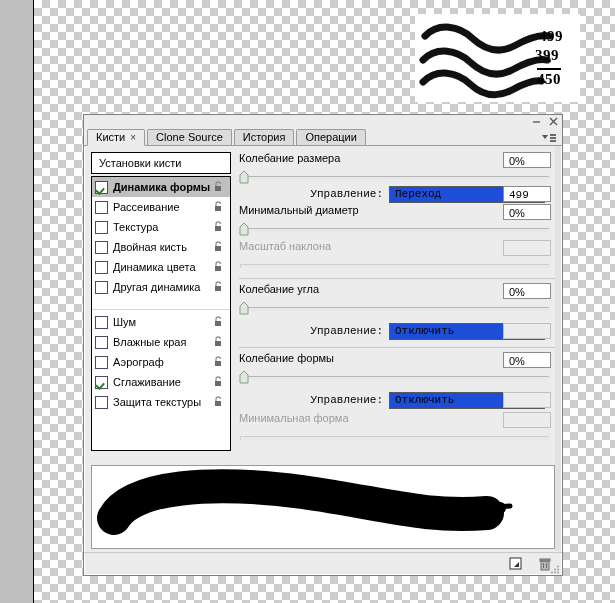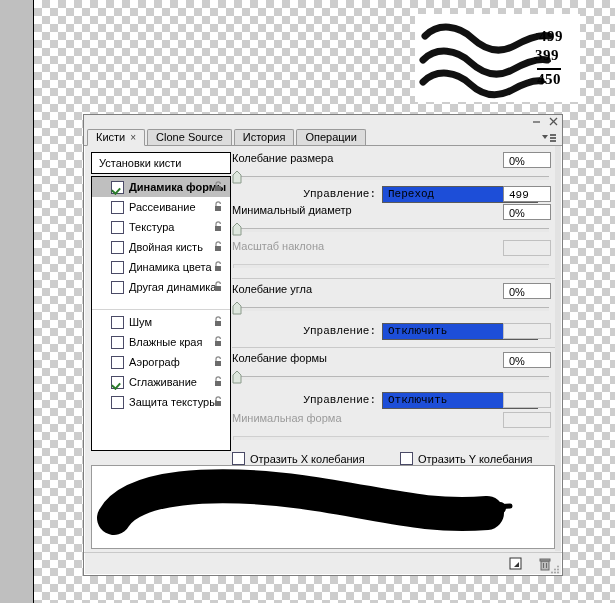--- a/index.html
+++ b/index.html
@@ -81,40 +81,40 @@
     background: #ffffff; border: 1px solid #000; height: 20px; line-height: 20px;
     padding-left: 7px; font-size: 11px; margin-bottom: 2px;
   }
   .listbox {
     background: #ffffff; border: 1px solid #000; height: 273px; position: relative;
     overflow: hidden;
   }
   .list-title { height: 21px; line-height: 21px; padding-left: 7px; font-size: 11px;
     border-bottom: 1px solid #d4d4d4; }
   .row {
-    height: 20px; display: flex; align-items: center; padding-left: 19px;
+    height: 20px; display: flex; align-items: center; padding-left: 3px;
     font-size: 11px; position: relative; cursor: pointer;
   }
   .row.selected { background: #bfbfbf; font-weight: bold; }
   .row.gap { margin-top: 15px; }
   .row.gap::before{
     content:""; position:absolute; left:0; right:0; top:-3px; height:1px; background:#d4d4d4;
   }
   .cb {
     width: 11px; height: 11px; border: 1px solid #4a4a66; background: #fff;
     margin-right: 5px; flex: none; position: relative;
   }
   .cb.checked::after {
     content: ""; position: absolute; left: 1px; top: 4px; width: 4px; height: 6px;
     border: solid #2a7a2a; border-width: 0 2px 2px 0; transform: rotate(42deg);
   }
   .lock { position: absolute; right: 6px; top: 3px; width: 13px; height: 13px; cursor:pointer; }
 
   
-  .rightcol { flex: 1; padding-left: 1px; position: relative; }
+  .rightcol { flex: 1; padding-left: 8px; position: relative; }
   .ctl-label { font-size: 11px; color: #000; }
   .ctl-label.dim { color: #9b9b9b; }
   .valbox {
     position: absolute; right: 4px; width: 48px; height: 16px; line-height: 16px;
     background: #fff; border: 1px solid #8c8c8c; font-size: 11px;
     padding-left: 5px; box-sizing: border-box;
   }
   .valbox.dim { background: #ececec; border-color: #c0c0c0; color: #b0b0b0; }
   .valrow { position: relative; height: 18px; }
   .slider { position: relative; height: 13px; margin-top: 1px; }
@@ -460,30 +460,20 @@
         </div>
 
         <div class="valrow" style="margin-top:2px;">
           <span class="ctl-label dim">Минимальная форма</span>
           <span class="valbox dim"></span>
         </div>
         <div class="slider">
           <div class="track dim"></div>
         </div>
 
-        <div class="botchecks">
-          <div class="item">
-            <span class="cb"></span>
-            <span>Отразить X колебания</span>
-          </div>
-          <div class="item">
-            <span class="cb"></span>
-            <span>Отразить Y колебания</span>
-          </div>
-        </div>
 
       </div>
     </div>
 
     <div class="preview">
       <svg width="100%" height="80" viewBox="0 0 462 80" preserveAspectRatio="none">
         <path d="M22,52 C40,20 120,14 210,26 C290,37 330,52 395,47" fill="none" stroke="#000" stroke-width="34" stroke-linecap="round"></path>
         <path d="M300,45 C340,48 375,46 408,42" fill="none" stroke="#000" stroke-width="12" stroke-linecap="round"></path>
         <path d="M370,43 C390,42 405,41 418,40" fill="none" stroke="#000" stroke-width="5" stroke-linecap="round"></path>
       </svg>

